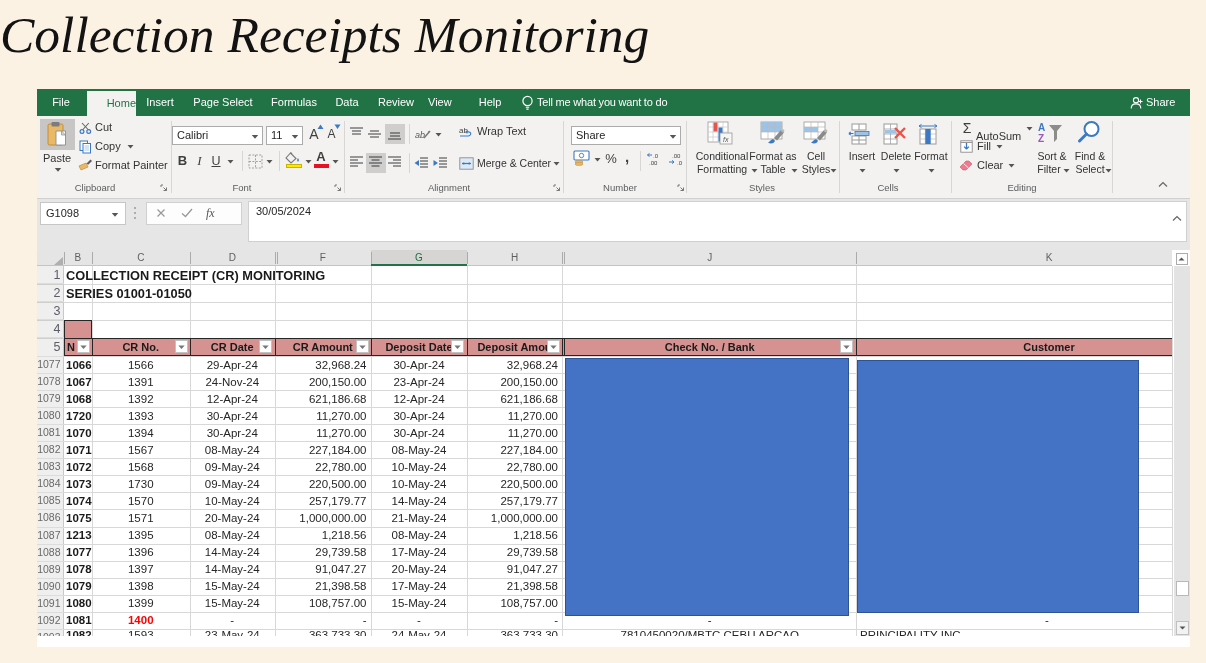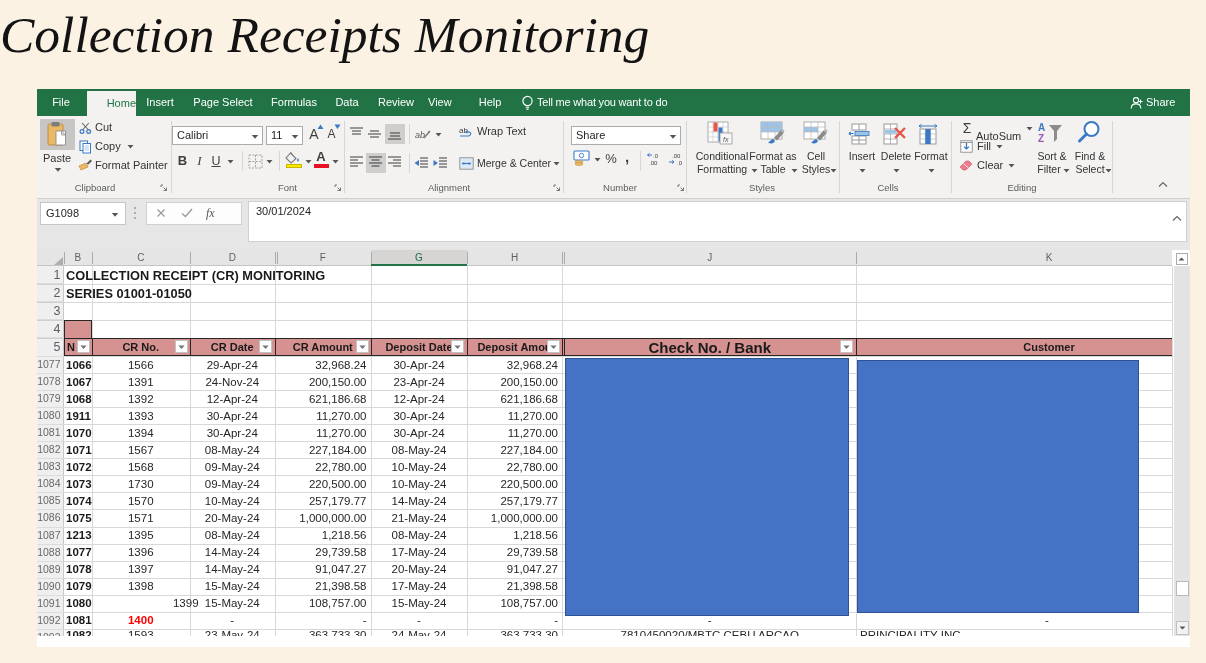--- a/index.html
+++ b/index.html
@@ -30,21 +30,21 @@
 <div style="position:absolute;left:1146px;top:89px;width:34px;height:27px;line-height:27px;color:#fff;font-size:11px;text-align:center;text-align:left;">Share</div>
 <div style="position:absolute;left:37px;top:116px;width:1153px;height:83px;background:#f3f2f1;border-bottom:1px solid #d2d0ce;"></div>
 <div style="position:absolute;left:170.5px;top:121px;width:1px;height:72px;background:#d8d6d4;"></div>
 <div style="position:absolute;left:343.5px;top:121px;width:1px;height:72px;background:#d8d6d4;"></div>
 <div style="position:absolute;left:562.5px;top:121px;width:1px;height:72px;background:#d8d6d4;"></div>
 <div style="position:absolute;left:686px;top:121px;width:1px;height:72px;background:#d8d6d4;"></div>
 <div style="position:absolute;left:838.5px;top:121px;width:1px;height:72px;background:#d8d6d4;"></div>
 <div style="position:absolute;left:951px;top:121px;width:1px;height:72px;background:#d8d6d4;"></div>
 <div style="position:absolute;left:1112px;top:121px;width:1px;height:72px;background:#d8d6d4;"></div>
 <div style="position:absolute;left:40px;top:182px;width:110px;height:12px;line-height:12px;font-size:9.5px;color:#5c5c5c;text-align:center;">Clipboard</div>
-<div style="position:absolute;left:187px;top:182px;width:110px;height:12px;line-height:12px;font-size:9.5px;color:#5c5c5c;text-align:right;">Font</div>
+<div style="position:absolute;left:187px;top:182px;width:110px;height:12px;line-height:12px;font-size:9.5px;color:#5c5c5c;text-align:center;">Font</div>
 <div style="position:absolute;left:394px;top:182px;width:110px;height:12px;line-height:12px;font-size:9.5px;color:#5c5c5c;text-align:center;">Alignment</div>
 <div style="position:absolute;left:565px;top:182px;width:110px;height:12px;line-height:12px;font-size:9.5px;color:#5c5c5c;text-align:center;">Number</div>
 <div style="position:absolute;left:707px;top:182px;width:110px;height:12px;line-height:12px;font-size:9.5px;color:#5c5c5c;text-align:center;">Styles</div>
 <div style="position:absolute;left:833px;top:182px;width:110px;height:12px;line-height:12px;font-size:9.5px;color:#5c5c5c;text-align:center;">Cells</div>
 <div style="position:absolute;left:967px;top:182px;width:110px;height:12px;line-height:12px;font-size:9.5px;color:#5c5c5c;text-align:center;">Editing</div>
 <svg style="position:absolute;left:160px;top:184px" width="8" height="8" viewBox="0 0 8 8">
     <path d="M1 3 V1 H3 M3.5 3.5 L6.5 6.5 M6.5 3.5 V6.5 H3.5" stroke="#777" stroke-width="1" fill="none"></path>
   </svg>
 <svg style="position:absolute;left:334px;top:184px" width="8" height="8" viewBox="0 0 8 8">
     <path d="M1 3 V1 H3 M3.5 3.5 L6.5 6.5 M6.5 3.5 V6.5 H3.5" stroke="#777" stroke-width="1" fill="none"></path>
@@ -341,21 +341,21 @@
   </svg>
 <div style="position:absolute;left:146px;top:202px;width:96px;height:23px;background:#fdfdfd;border:1px solid #d0d0d0;"></div>
 <svg style="position:absolute;left:156px;top:208px" width="10" height="10" viewBox="0 0 10 10">
     <path d="M1.5 1.5 L8.5 8.5 M8.5 1.5 L1.5 8.5" stroke="#9a9a9a" stroke-width="1.3"></path>
   </svg>
 <svg style="position:absolute;left:181px;top:208px" width="12" height="10" viewBox="0 0 12 10">
     <path d="M1 5.5 L4.5 8.5 L11 1" stroke="#9a9a9a" stroke-width="1.3" fill="none"></path>
   </svg>
 <div style="position:absolute;left:206px;top:204px;width:20px;height:19px;line-height:19px;font-size:12px;color:#555;font-family:'Liberation Serif',serif;"><i>f</i><span style="font-style:italic">x</span></div>
 <div style="position:absolute;left:248px;top:201px;width:939px;height:41px;background:#fff;border:1px solid #d0d0d0;"></div>
-<div style="position:absolute;left:256px;top:203px;width:300px;height:17px;line-height:17px;font-size:11px;color:#262626;">30/01/2024</div>
+<div style="position:absolute;left:256px;top:203px;width:300px;height:17px;line-height:17px;font-size:11px;color:#262626;">30/05/2024</div>
 <svg style="position:absolute;left:1172px;top:215px" width="10" height="7" viewBox="0 0 10 7">
     <path d="M1 5.5 L5 1.5 L9 5.5" stroke="#666" stroke-width="1.2" fill="none"></path>
   </svg>
 <div style="position:absolute;left:37px;top:250px;width:1135px;height:15.5px;background:#e5e5e5;border-bottom:1.5px solid #c4c4c4;"></div>
 <svg style="position:absolute;left:54px;top:257px" width="9" height="8" viewBox="0 0 9 8">
     <path d="M9 0 L9 8 L0 8 Z" fill="#b0afae"></path>
   </svg>
 <div style="position:absolute;left:371px;top:250px;width:96px;height:15.5px;background:#d7d5d4;border-bottom:2px solid #217346;"></div>
 <div style="position:absolute;left:64px;top:250px;width:27.5px;height:15px;line-height:15px;font-size:10px;text-align:center;color:#5f5f5f;">B</div>
 <div style="position:absolute;left:91.5px;top:250px;width:98.5px;height:15px;line-height:15px;font-size:10px;text-align:center;color:#5f5f5f;">C</div>
@@ -454,21 +454,21 @@
 <div style="position:absolute;left:64px;top:611.75px;width:1108px;height:1px;background:#d8d8d8;"></div>
 <div style="position:absolute;left:64px;top:628.8px;width:1108px;height:1px;background:#d8d8d8;"></div>
 <div style="position:absolute;left:64px;top:319.5px;width:27.5px;height:18px;background:#d69291;border:1px solid #262626;border-bottom:none;"></div>
 <div style="position:absolute;left:64px;top:337.5px;width:1108px;height:18.5px;background:#d69291;border-top:1.5px solid #262626;border-bottom:1.5px solid #262626;"></div>
 <div style="position:absolute;left:64px;top:338.5px;width:27.5px;height:17px;line-height:17px;font-size:11px;font-weight:bold;color:#1a1a1a;text-align:left;padding-left:3px;">N</div>
 <div style="position:absolute;left:91.5px;top:338.5px;width:98.5px;height:17px;line-height:17px;font-size:11px;font-weight:bold;color:#1a1a1a;text-align:center;">CR No.</div>
 <div style="position:absolute;left:190px;top:338.5px;width:84.5px;height:17px;line-height:17px;font-size:11px;font-weight:bold;color:#1a1a1a;text-align:center;">CR Date</div>
 <div style="position:absolute;left:274.5px;top:338.5px;width:96.5px;height:17px;line-height:17px;font-size:11px;font-weight:bold;color:#1a1a1a;text-align:center;">CR Amount</div>
 <div style="position:absolute;left:371px;top:338.5px;width:96px;height:17px;line-height:17px;font-size:11px;font-weight:bold;color:#1a1a1a;text-align:center;">Deposit Date</div>
 <div style="position:absolute;left:467px;top:338.5px;width:95px;height:17px;line-height:17px;font-size:11px;font-weight:bold;color:#1a1a1a;text-align:center;">Deposit Amou</div>
-<div style="position:absolute;left:564px;top:338.5px;width:291.5px;height:17px;line-height:17px;font-size:15px;font-weight:bold;color:#1a1a1a;text-align:center;">Check No. / Bank</div>
+<div style="position:absolute;left:564px;top:338.5px;width:291.5px;height:17px;line-height:17px;font-size:11px;font-weight:bold;color:#1a1a1a;text-align:center;">Check No. / Bank</div>
 <div style="position:absolute;left:857px;top:338.5px;width:384px;height:17px;line-height:17px;font-size:11px;font-weight:bold;color:#1a1a1a;text-align:center;">Customer</div>
 <div style="position:absolute;left:64px;top:337.5px;width:1px;height:18.5px;background:#262626;"></div>
 <div style="position:absolute;left:91.5px;top:337.5px;width:1px;height:18.5px;background:#262626;"></div>
 <div style="position:absolute;left:190px;top:337.5px;width:1px;height:18.5px;background:#262626;"></div>
 <div style="position:absolute;left:274.5px;top:337.5px;width:1px;height:18.5px;background:#262626;"></div>
 <div style="position:absolute;left:371px;top:337.5px;width:1px;height:18.5px;background:#262626;"></div>
 <div style="position:absolute;left:467px;top:337.5px;width:1px;height:18.5px;background:#262626;"></div>
 <div style="position:absolute;left:562px;top:337.5px;width:1px;height:18.5px;background:#262626;"></div>
 <div style="position:absolute;left:564px;top:337.5px;width:1px;height:18.5px;background:#262626;"></div>
 <div style="position:absolute;left:855.5px;top:337.5px;width:1px;height:18.5px;background:#262626;"></div>
@@ -513,21 +513,21 @@
 <div style="position:absolute;left:190px;top:373.55px;width:84.5px;height:16.5px;line-height:16.5px;font-size:11.5px;color:#262626;text-align:center;">24-Nov-24</div>
 <div style="position:absolute;left:274.5px;top:373.55px;width:92px;height:16.5px;line-height:16.5px;font-size:11.5px;color:#262626;text-align:right;">200,150.00</div>
 <div style="position:absolute;left:371px;top:373.55px;width:96px;height:16.5px;line-height:16.5px;font-size:11.5px;color:#262626;text-align:center;">23-Apr-24</div>
 <div style="position:absolute;left:467px;top:373.55px;width:91px;height:16.5px;line-height:16.5px;font-size:11.5px;color:#262626;text-align:right;">200,150.00</div>
 <div style="position:absolute;left:66px;top:390.6px;width:24px;height:16.5px;line-height:16.5px;font-size:11.5px;font-weight:bold;color:#1a1a1a;">1068</div>
 <div style="position:absolute;left:91.5px;top:390.6px;width:98.5px;height:16.5px;line-height:16.5px;font-size:11.5px;color:#262626;text-align:center;">1392</div>
 <div style="position:absolute;left:190px;top:390.6px;width:84.5px;height:16.5px;line-height:16.5px;font-size:11.5px;color:#262626;text-align:center;">12-Apr-24</div>
 <div style="position:absolute;left:274.5px;top:390.6px;width:92px;height:16.5px;line-height:16.5px;font-size:11.5px;color:#262626;text-align:right;">621,186.68</div>
 <div style="position:absolute;left:371px;top:390.6px;width:96px;height:16.5px;line-height:16.5px;font-size:11.5px;color:#262626;text-align:center;">12-Apr-24</div>
 <div style="position:absolute;left:467px;top:390.6px;width:91px;height:16.5px;line-height:16.5px;font-size:11.5px;color:#262626;text-align:right;">621,186.68</div>
-<div style="position:absolute;left:66px;top:407.65px;width:24px;height:16.5px;line-height:16.5px;font-size:11.5px;font-weight:bold;color:#1a1a1a;">1911</div>
+<div style="position:absolute;left:66px;top:407.65px;width:24px;height:16.5px;line-height:16.5px;font-size:11.5px;font-weight:bold;color:#1a1a1a;">1720</div>
 <div style="position:absolute;left:91.5px;top:407.65px;width:98.5px;height:16.5px;line-height:16.5px;font-size:11.5px;color:#262626;text-align:center;">1393</div>
 <div style="position:absolute;left:190px;top:407.65px;width:84.5px;height:16.5px;line-height:16.5px;font-size:11.5px;color:#262626;text-align:center;">30-Apr-24</div>
 <div style="position:absolute;left:274.5px;top:407.65px;width:92px;height:16.5px;line-height:16.5px;font-size:11.5px;color:#262626;text-align:right;">11,270.00</div>
 <div style="position:absolute;left:371px;top:407.65px;width:96px;height:16.5px;line-height:16.5px;font-size:11.5px;color:#262626;text-align:center;">30-Apr-24</div>
 <div style="position:absolute;left:467px;top:407.65px;width:91px;height:16.5px;line-height:16.5px;font-size:11.5px;color:#262626;text-align:right;">11,270.00</div>
 <div style="position:absolute;left:66px;top:424.7px;width:24px;height:16.5px;line-height:16.5px;font-size:11.5px;font-weight:bold;color:#1a1a1a;">1070</div>
 <div style="position:absolute;left:91.5px;top:424.7px;width:98.5px;height:16.5px;line-height:16.5px;font-size:11.5px;color:#262626;text-align:center;">1394</div>
 <div style="position:absolute;left:190px;top:424.7px;width:84.5px;height:16.5px;line-height:16.5px;font-size:11.5px;color:#262626;text-align:center;">30-Apr-24</div>
 <div style="position:absolute;left:274.5px;top:424.7px;width:92px;height:16.5px;line-height:16.5px;font-size:11.5px;color:#262626;text-align:right;">11,270.00</div>
 <div style="position:absolute;left:371px;top:424.7px;width:96px;height:16.5px;line-height:16.5px;font-size:11.5px;color:#262626;text-align:center;">30-Apr-24</div>
@@ -580,21 +580,21 @@
 <div style="position:absolute;left:274.5px;top:561.1px;width:92px;height:16.5px;line-height:16.5px;font-size:11.5px;color:#262626;text-align:right;">91,047.27</div>
 <div style="position:absolute;left:371px;top:561.1px;width:96px;height:16.5px;line-height:16.5px;font-size:11.5px;color:#262626;text-align:center;">20-May-24</div>
 <div style="position:absolute;left:467px;top:561.1px;width:91px;height:16.5px;line-height:16.5px;font-size:11.5px;color:#262626;text-align:right;">91,047.27</div>
 <div style="position:absolute;left:66px;top:578.15px;width:24px;height:16.5px;line-height:16.5px;font-size:11.5px;font-weight:bold;color:#1a1a1a;">1079</div>
 <div style="position:absolute;left:91.5px;top:578.15px;width:98.5px;height:16.5px;line-height:16.5px;font-size:11.5px;color:#262626;text-align:center;">1398</div>
 <div style="position:absolute;left:190px;top:578.15px;width:84.5px;height:16.5px;line-height:16.5px;font-size:11.5px;color:#262626;text-align:center;">15-May-24</div>
 <div style="position:absolute;left:274.5px;top:578.15px;width:92px;height:16.5px;line-height:16.5px;font-size:11.5px;color:#262626;text-align:right;">21,398.58</div>
 <div style="position:absolute;left:371px;top:578.15px;width:96px;height:16.5px;line-height:16.5px;font-size:11.5px;color:#262626;text-align:center;">17-May-24</div>
 <div style="position:absolute;left:467px;top:578.15px;width:91px;height:16.5px;line-height:16.5px;font-size:11.5px;color:#262626;text-align:right;">21,398.58</div>
 <div style="position:absolute;left:66px;top:595.2px;width:24px;height:16.5px;line-height:16.5px;font-size:11.5px;font-weight:bold;color:#1a1a1a;">1080</div>
-<div style="position:absolute;left:91.5px;top:595.2px;width:98.5px;height:16.5px;line-height:16.5px;font-size:11.5px;color:#262626;text-align:center;margin-left:45px;">1399</div>
+<div style="position:absolute;left:91.5px;top:595.2px;width:98.5px;height:16.5px;line-height:16.5px;font-size:11.5px;color:#262626;text-align:center;">1399</div>
 <div style="position:absolute;left:190px;top:595.2px;width:84.5px;height:16.5px;line-height:16.5px;font-size:11.5px;color:#262626;text-align:center;">15-May-24</div>
 <div style="position:absolute;left:274.5px;top:595.2px;width:92px;height:16.5px;line-height:16.5px;font-size:11.5px;color:#262626;text-align:right;">108,757.00</div>
 <div style="position:absolute;left:371px;top:595.2px;width:96px;height:16.5px;line-height:16.5px;font-size:11.5px;color:#262626;text-align:center;">15-May-24</div>
 <div style="position:absolute;left:467px;top:595.2px;width:91px;height:16.5px;line-height:16.5px;font-size:11.5px;color:#262626;text-align:right;">108,757.00</div>
 <div style="position:absolute;left:66px;top:612.25px;width:24px;height:16.5px;line-height:16.5px;font-size:11.5px;font-weight:bold;color:#1a1a1a;">1081</div>
 <div style="position:absolute;left:91.5px;top:612.25px;width:98.5px;height:16.5px;line-height:16.5px;font-size:11.5px;font-weight:bold;color:#fe0000;text-align:center;">1400</div>
 <div style="position:absolute;left:190px;top:612.25px;width:84.5px;height:16.5px;line-height:16.5px;font-size:11.5px;color:#262626;text-align:center;">-</div>
 <div style="position:absolute;left:274.5px;top:612.25px;width:92px;height:16.5px;line-height:16.5px;font-size:11.5px;color:#262626;text-align:right;">-</div>
 <div style="position:absolute;left:371px;top:612.25px;width:96px;height:16.5px;line-height:16.5px;font-size:11.5px;color:#262626;text-align:center;">-</div>
 <div style="position:absolute;left:467px;top:612.25px;width:91px;height:16.5px;line-height:16.5px;font-size:11.5px;color:#262626;text-align:right;">-</div>

